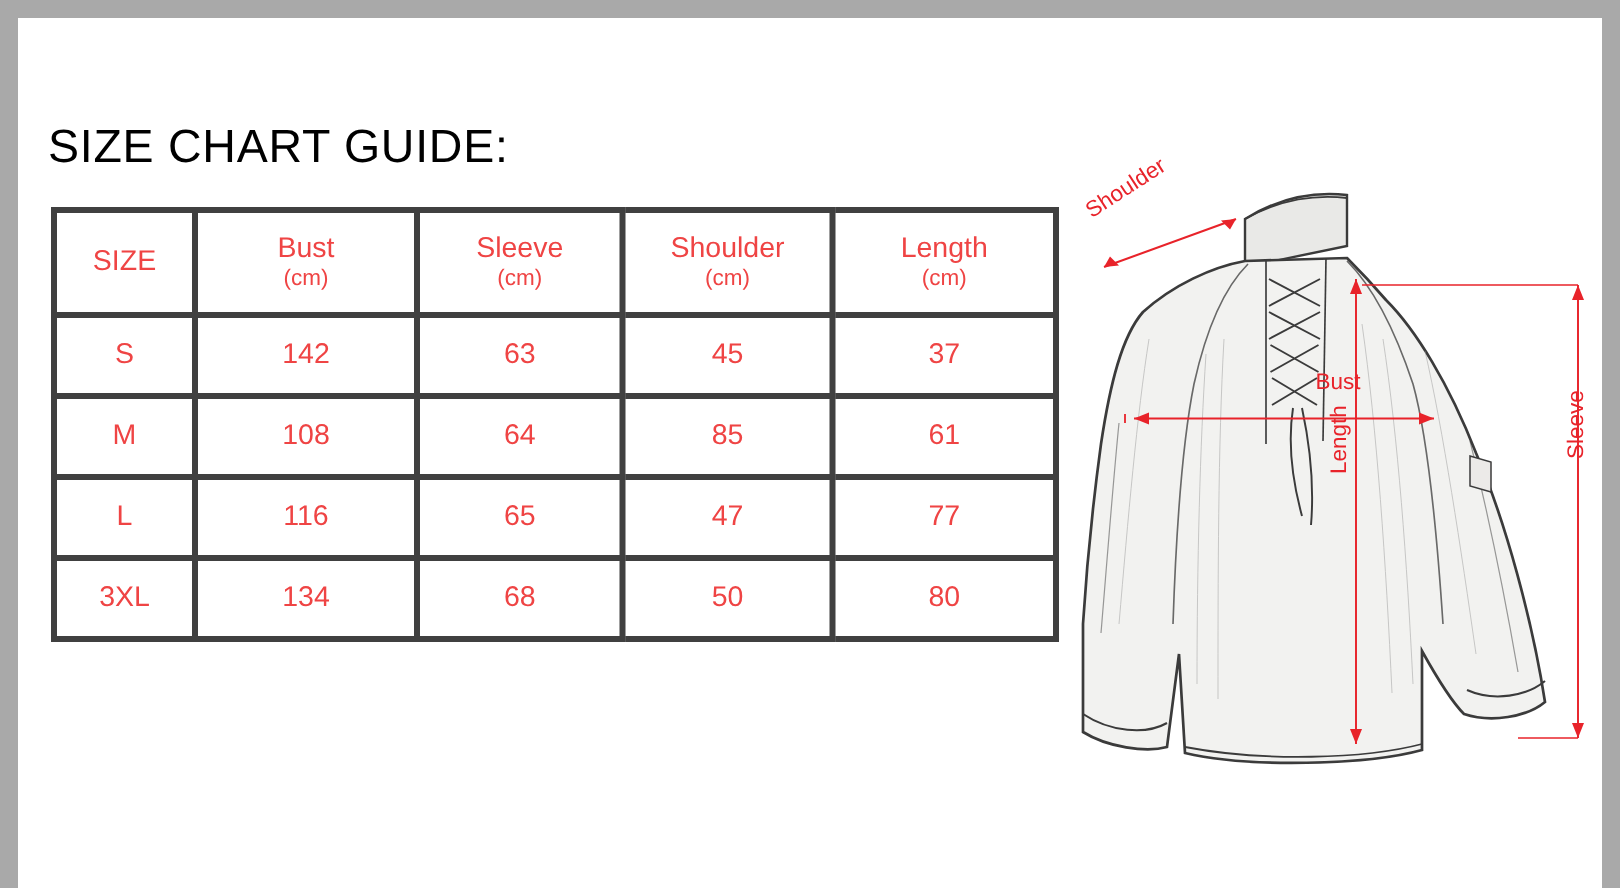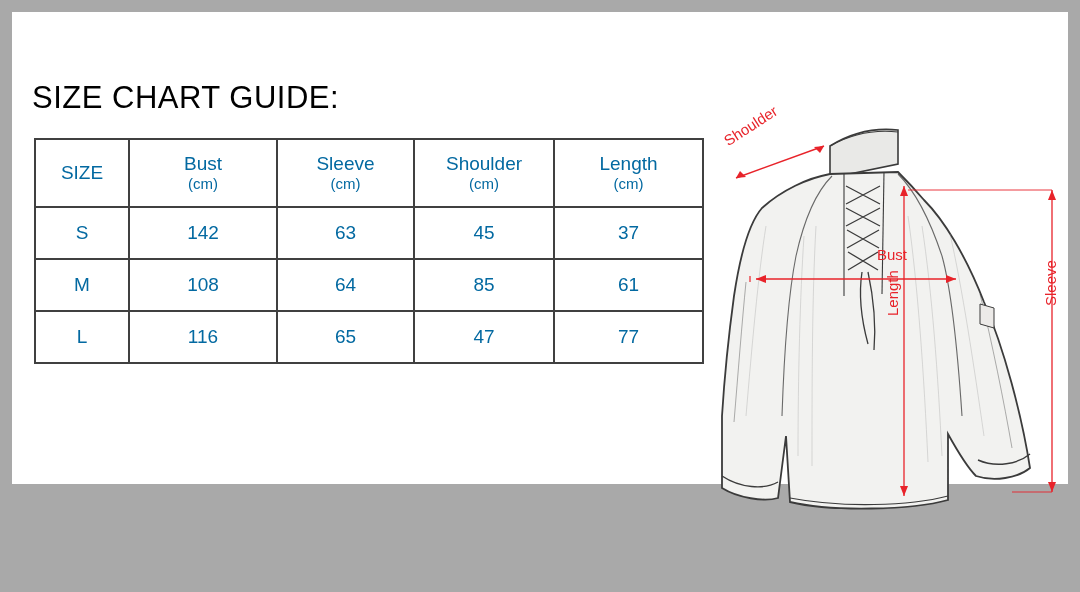--- a/index.html
+++ b/index.html
@@ -11,21 +11,21 @@
     height: 592px;
     background: #a9a9a9;
     font-family: "Liberation Sans", sans-serif;
     overflow: hidden;
   }
   .page {
     position: absolute;
     left: 12px;
     top: 12px;
     width: 1056px;
-    height: 472px;
+    height: 581px;
     background: #ffffff;
   }
   .title {
     position: absolute;
     left: 20px;
     top: 68px;
     font-size: 31px;
     color: #000;
     letter-spacing: 0.5px;
     font-weight: 400;
@@ -37,24 +37,24 @@
     top: 126px;
     width: 668px;
   }
   table.size-chart {
     border-collapse: collapse;
     width: 668px;
     table-layout: fixed;
   }
   table.size-chart th,
   table.size-chart td {
-    border: 2px solid #404040;
+    border: 4px solid #404040;
     text-align: center;
     font-weight: 400;
-    color: #0369a1;
+    color: #ef4444;
   }
   table.size-chart thead th {
     height: 64px;
     font-size: 19px;
     line-height: 1.15;
     vertical-align: middle;
   }
   table.size-chart thead th .unit {
     display: block;
     font-size: 15px;
@@ -167,20 +167,27 @@
           <td>64</td>
           <td>85</td>
           <td>61</td>
         </tr>
         <tr>
           <td>L</td>
           <td>116</td>
           <td>65</td>
           <td>47</td>
           <td>77</td>
+        </tr>
+        <tr>
+          <td>3XL</td>
+          <td>134</td>
+          <td>68</td>
+          <td>50</td>
+          <td>80</td>
         </tr>
       </tbody>
     </table>
   </div>
 
   <div class="illus">
     <svg width="352" height="400" viewBox="0 0 352 400">
 
       <g>
 

